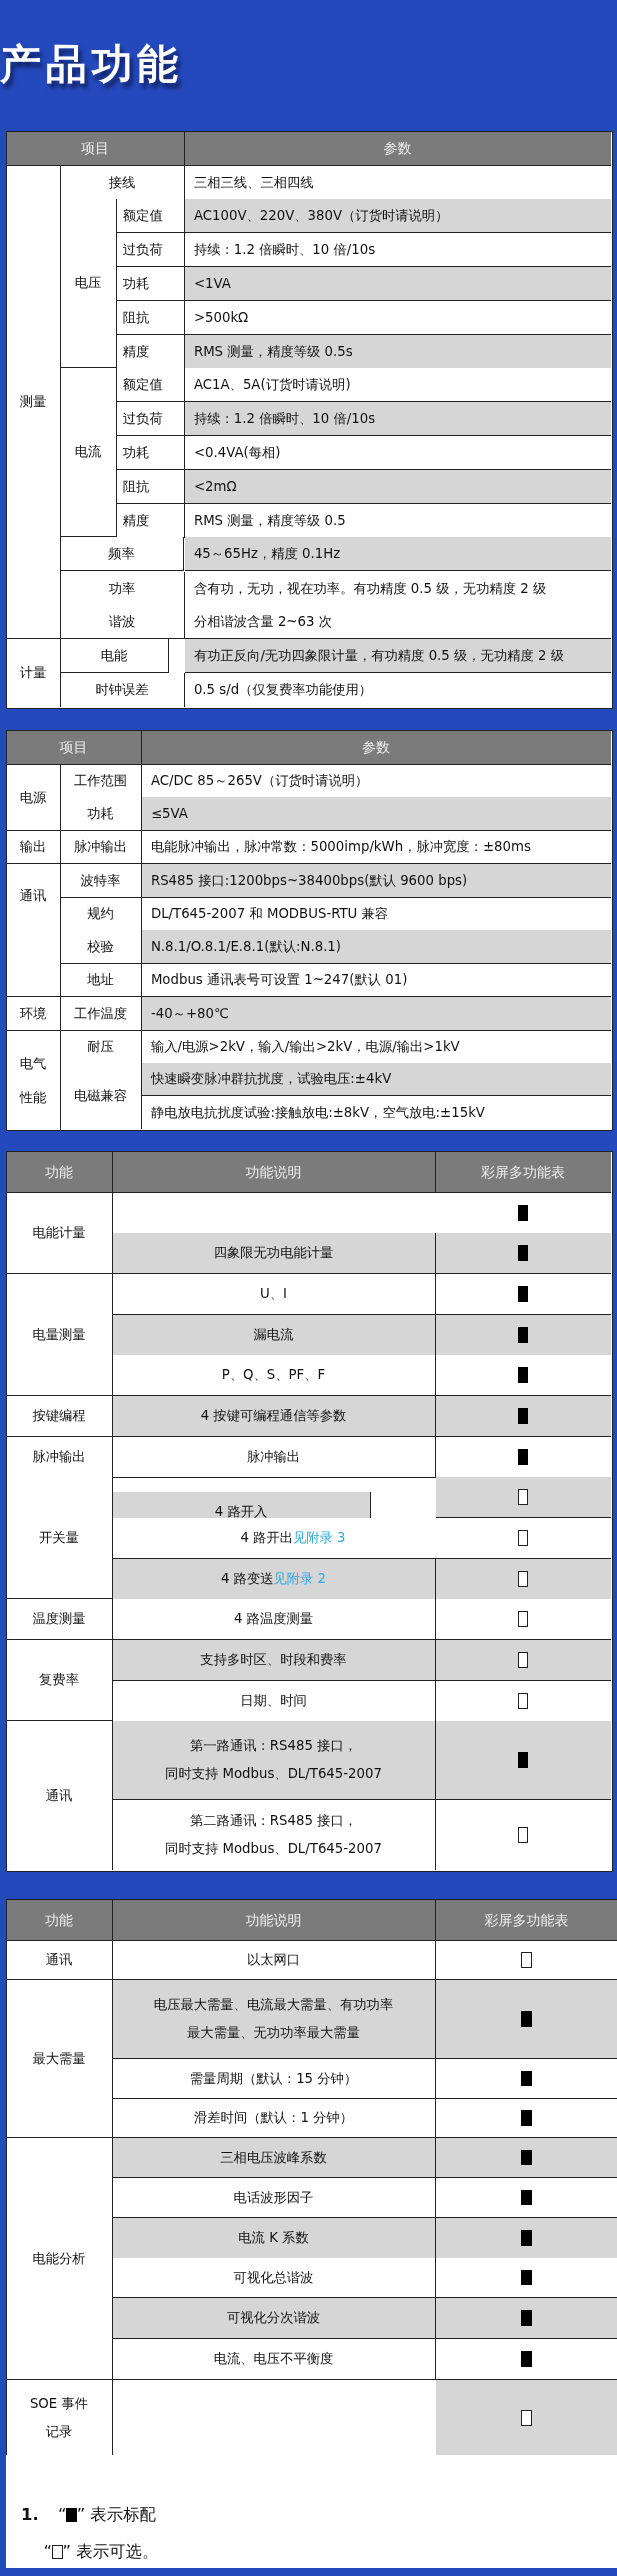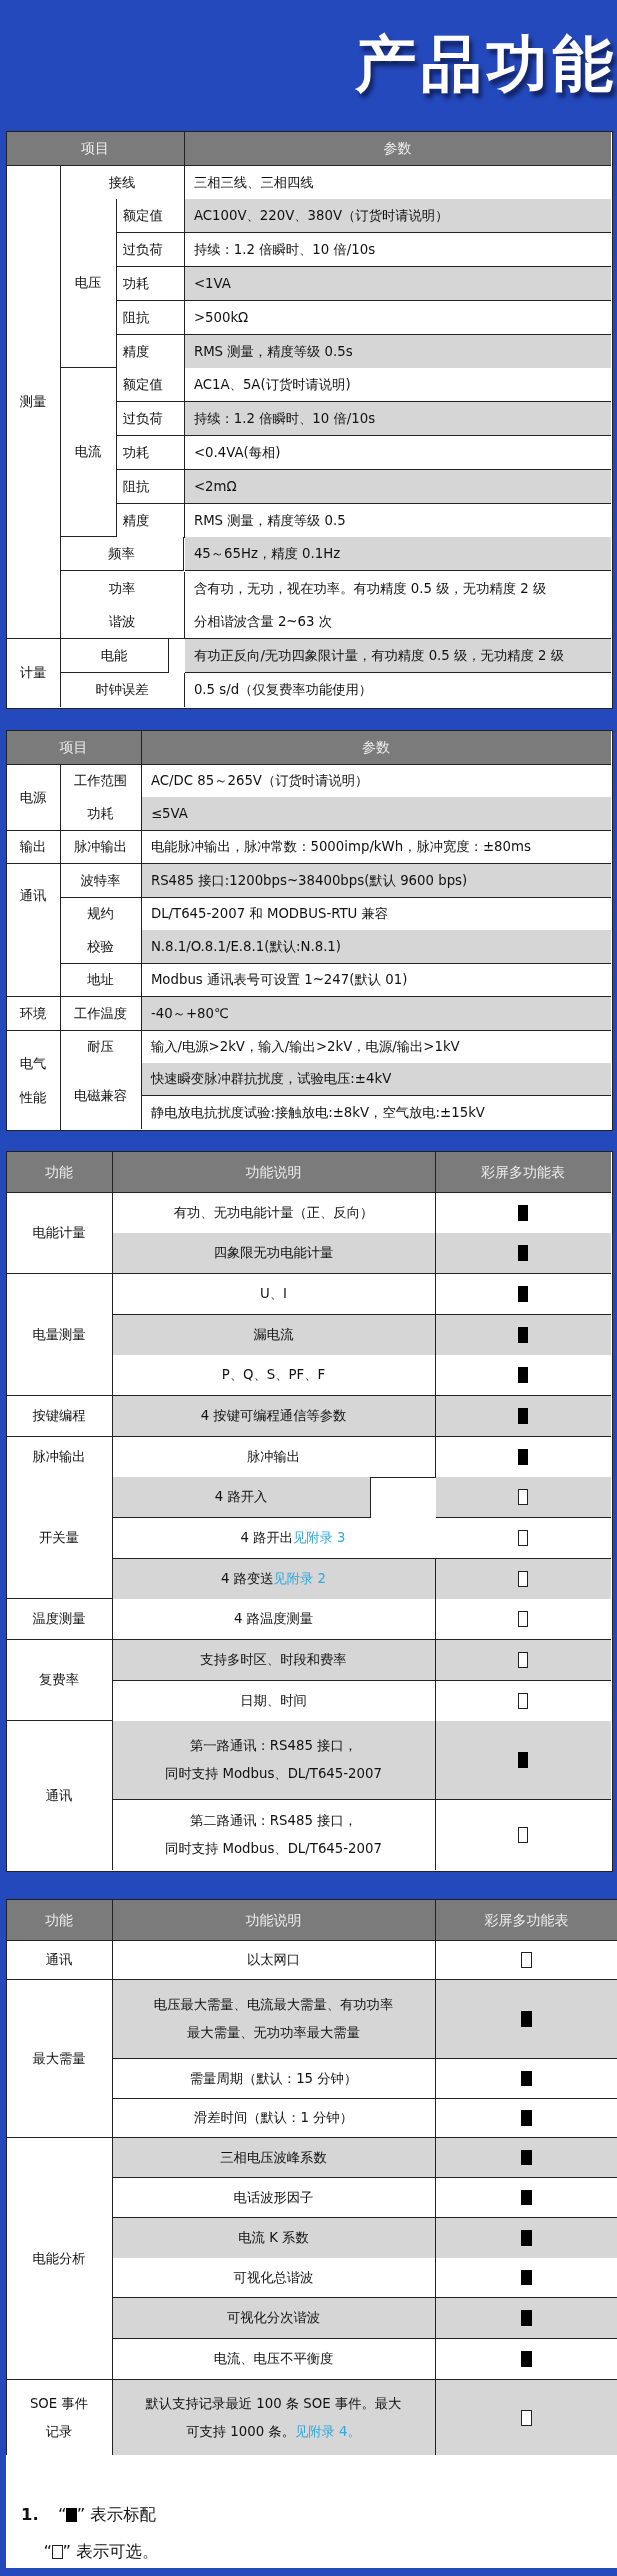--- a/index.html
+++ b/index.html
@@ -4,22 +4,22 @@
 <style>
   html, body { margin:0; padding:0; }
   body {
     width:618px; height:2576px; position:relative; overflow:hidden;
     background:#2449bd;
     font-family:"DejaVu Sans","Liberation Sans",sans-serif;
     color:#111;
   }
   .title {
     position:absolute; left:0; top:17px; width:618px; height:94px;
-    text-align:right; line-height:94px;
-    font-size:61px; font-weight:bold; color:#fff; letter-spacing:4.7px;
+    text-align:left; line-height:94px;
+    font-size:41px; font-weight:bold; color:#fff; letter-spacing:4.7px;
     text-shadow:3.1px 4.7px 4.7px rgba(0,0,20,0.55);
   }
   .tbl { position:absolute; background:#fff; border:1.6px solid #222; box-sizing:border-box; }
   .cell {
     position:absolute; box-sizing:border-box;
     border-right:1.6px solid #222; border-bottom:1.6px solid #222;
     display:flex; align-items:center; justify-content:center;
     font-size:13.3px; line-height:1.2; background:#fff; color:#111;
     text-align:center; padding:0 3.1px;
   }
@@ -129,21 +129,20 @@
   <div class="cell left g nr" style="left:135px; top:332px; width:469px; height:33px;">快速瞬变脉冲群抗扰度，试验电压:±4kV</div>
   <div class="cell left nr nb" style="left:135px; top:365px; width:469px; height:33px;">静电放电抗扰度试验:接触放电:±8kV，空气放电:±15kV</div>
 </div>
 
 <div class="tbl" style="left:5.5px; top:1151px; width:607px; height:721px;">
   <div class="cell hd" style="left:0; top:0; width:106px; height:41px;">功能</div>
   <div class="cell hd" style="left:106px; top:0; width:323px; height:41px;">功能说明</div>
   <div class="cell hd nr" style="left:429px; top:0; width:175px; height:41px;">彩屏多功能表</div>
 
   <div class="cell" style="left:0; top:41px; width:106px; height:81px;">电能计量</div>
-  <div class="cell" style="left:106px; top:41px; width:323px; height:41px;">有功、无功电能计量（正、反向）</div>
   <div class="cell nr" style="left:429px; top:41px; width:175px; height:41px;">
       <span class="mark-full"></span>
     </div>
   <div class="cell g" style="left:106px; top:81px; width:323px; height:41px;">四象限无功电能计量</div>
   <div class="cell g nr" style="left:429px; top:81px; width:175px; height:41px;">
       <span class="mark-full"></span>
     </div>
 
   <div class="cell" style="left:106px; top:122px; width:323px; height:41px;">U、I</div>
   <div class="cell" style="left:0; top:122px; width:106px; height:122px;">电量测量</div>
@@ -165,21 +164,21 @@
       <span class="mark-full"></span>
     </div>
 
   <div class="cell" style="left:0; top:285px; width:106px; height:41px;">脉冲输出</div>
   <div class="cell" style="left:106px; top:285px; width:323px; height:41px;">脉冲输出</div>
   <div class="cell nr" style="left:429px; top:285px; width:175px; height:41px;">
       <span class="mark-full"></span>
     </div>
 
   <div class="cell" style="left:0; top:325px; width:106px; height:122px;">开关量</div>
-  <div class="cell g" style="left:106px; top:325px; width:258px; height:41px;">4 路开入</div>
+  <div class="cell g" style="left:106px; top:340px; width:258px; height:41px;">4 路开入</div>
   <div class="cell g nr" style="left:429px; top:325px; width:175px; height:41px;">
       <span class="mark-empty"></span>
     </div>
   <div class="cell" style="left:106px; top:366px; width:362px; height:41px;">
     <span>4 路开出</span>
       <span class="link">见附录 3</span>
   </div>
   <div class="cell nr" style="left:429px; top:366px; width:175px; height:41px;">
       <span class="mark-empty"></span>
     </div>
@@ -274,24 +273,20 @@
       <span class="mark-full"></span>
     </div>
   <div class="cell" style="left:106px; top:439px; width:323px; height:41px;">电流、电压不平衡度</div>
   <div class="cell nr" style="left:429px; top:439px; width:182px; height:41px;">
       <span class="mark-full"></span>
     </div>
 
   <div class="cell nb twoline" style="left:0; top:480px; width:106px; height:76px;">
     <span>SOE 事件</span>
     <span>记录</span>
-  </div>
-  <div class="cell g twoline nb" style="left:106px; top:480px; width:323px; height:76px;">
-    <span>默认支持记录最近 100 条 SOE 事件。最大</span>
-    <span><span>可支持 1000 条。</span><span class="link">见附录 4。</span></span>
   </div>
   <div class="cell g nr nb" style="left:429px; top:480px; width:182px; height:76px;">
       <span class="mark-empty"></span>
     </div>
 </div>
 
 <div class="notes">
   <div class="note-line" style="left:15.6px; top:49px;">
     <span class="note-num">1.</span>
     <span style="margin-left:14px;">“</span><span class="mark-full" style="width:10.2px;height:13.3px;vertical-align:-1.6px;"></span><span>”</span>

